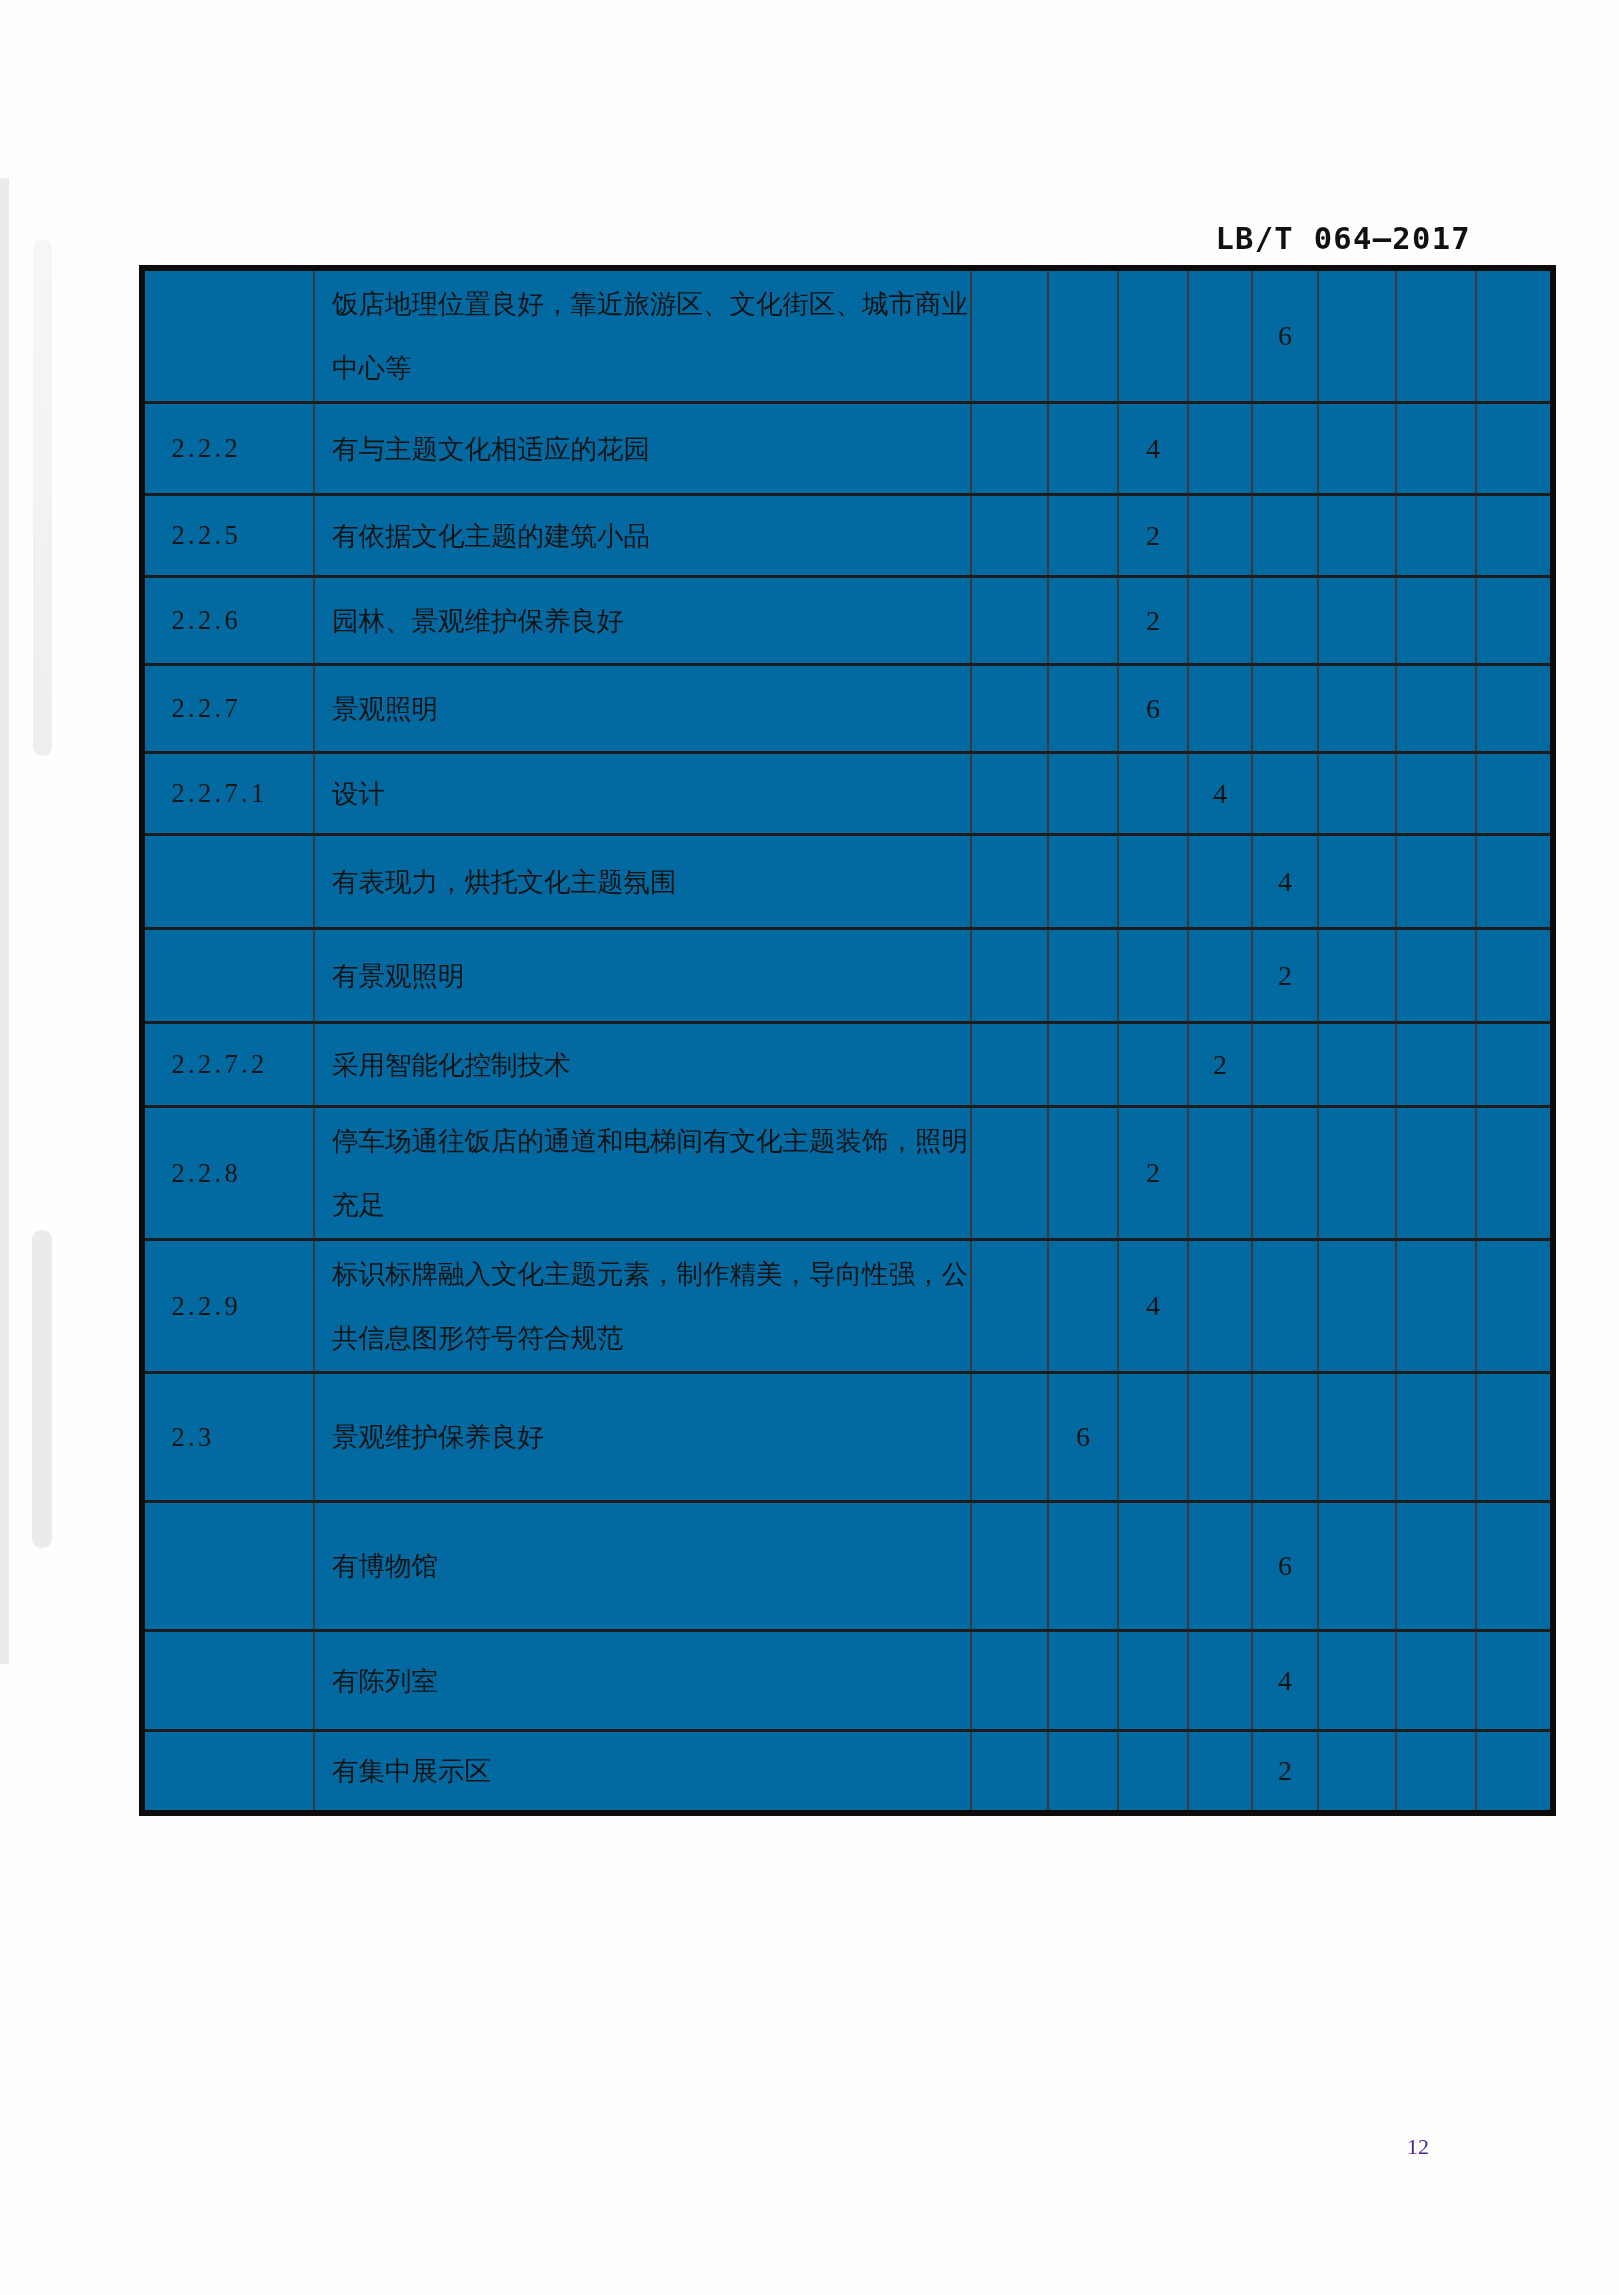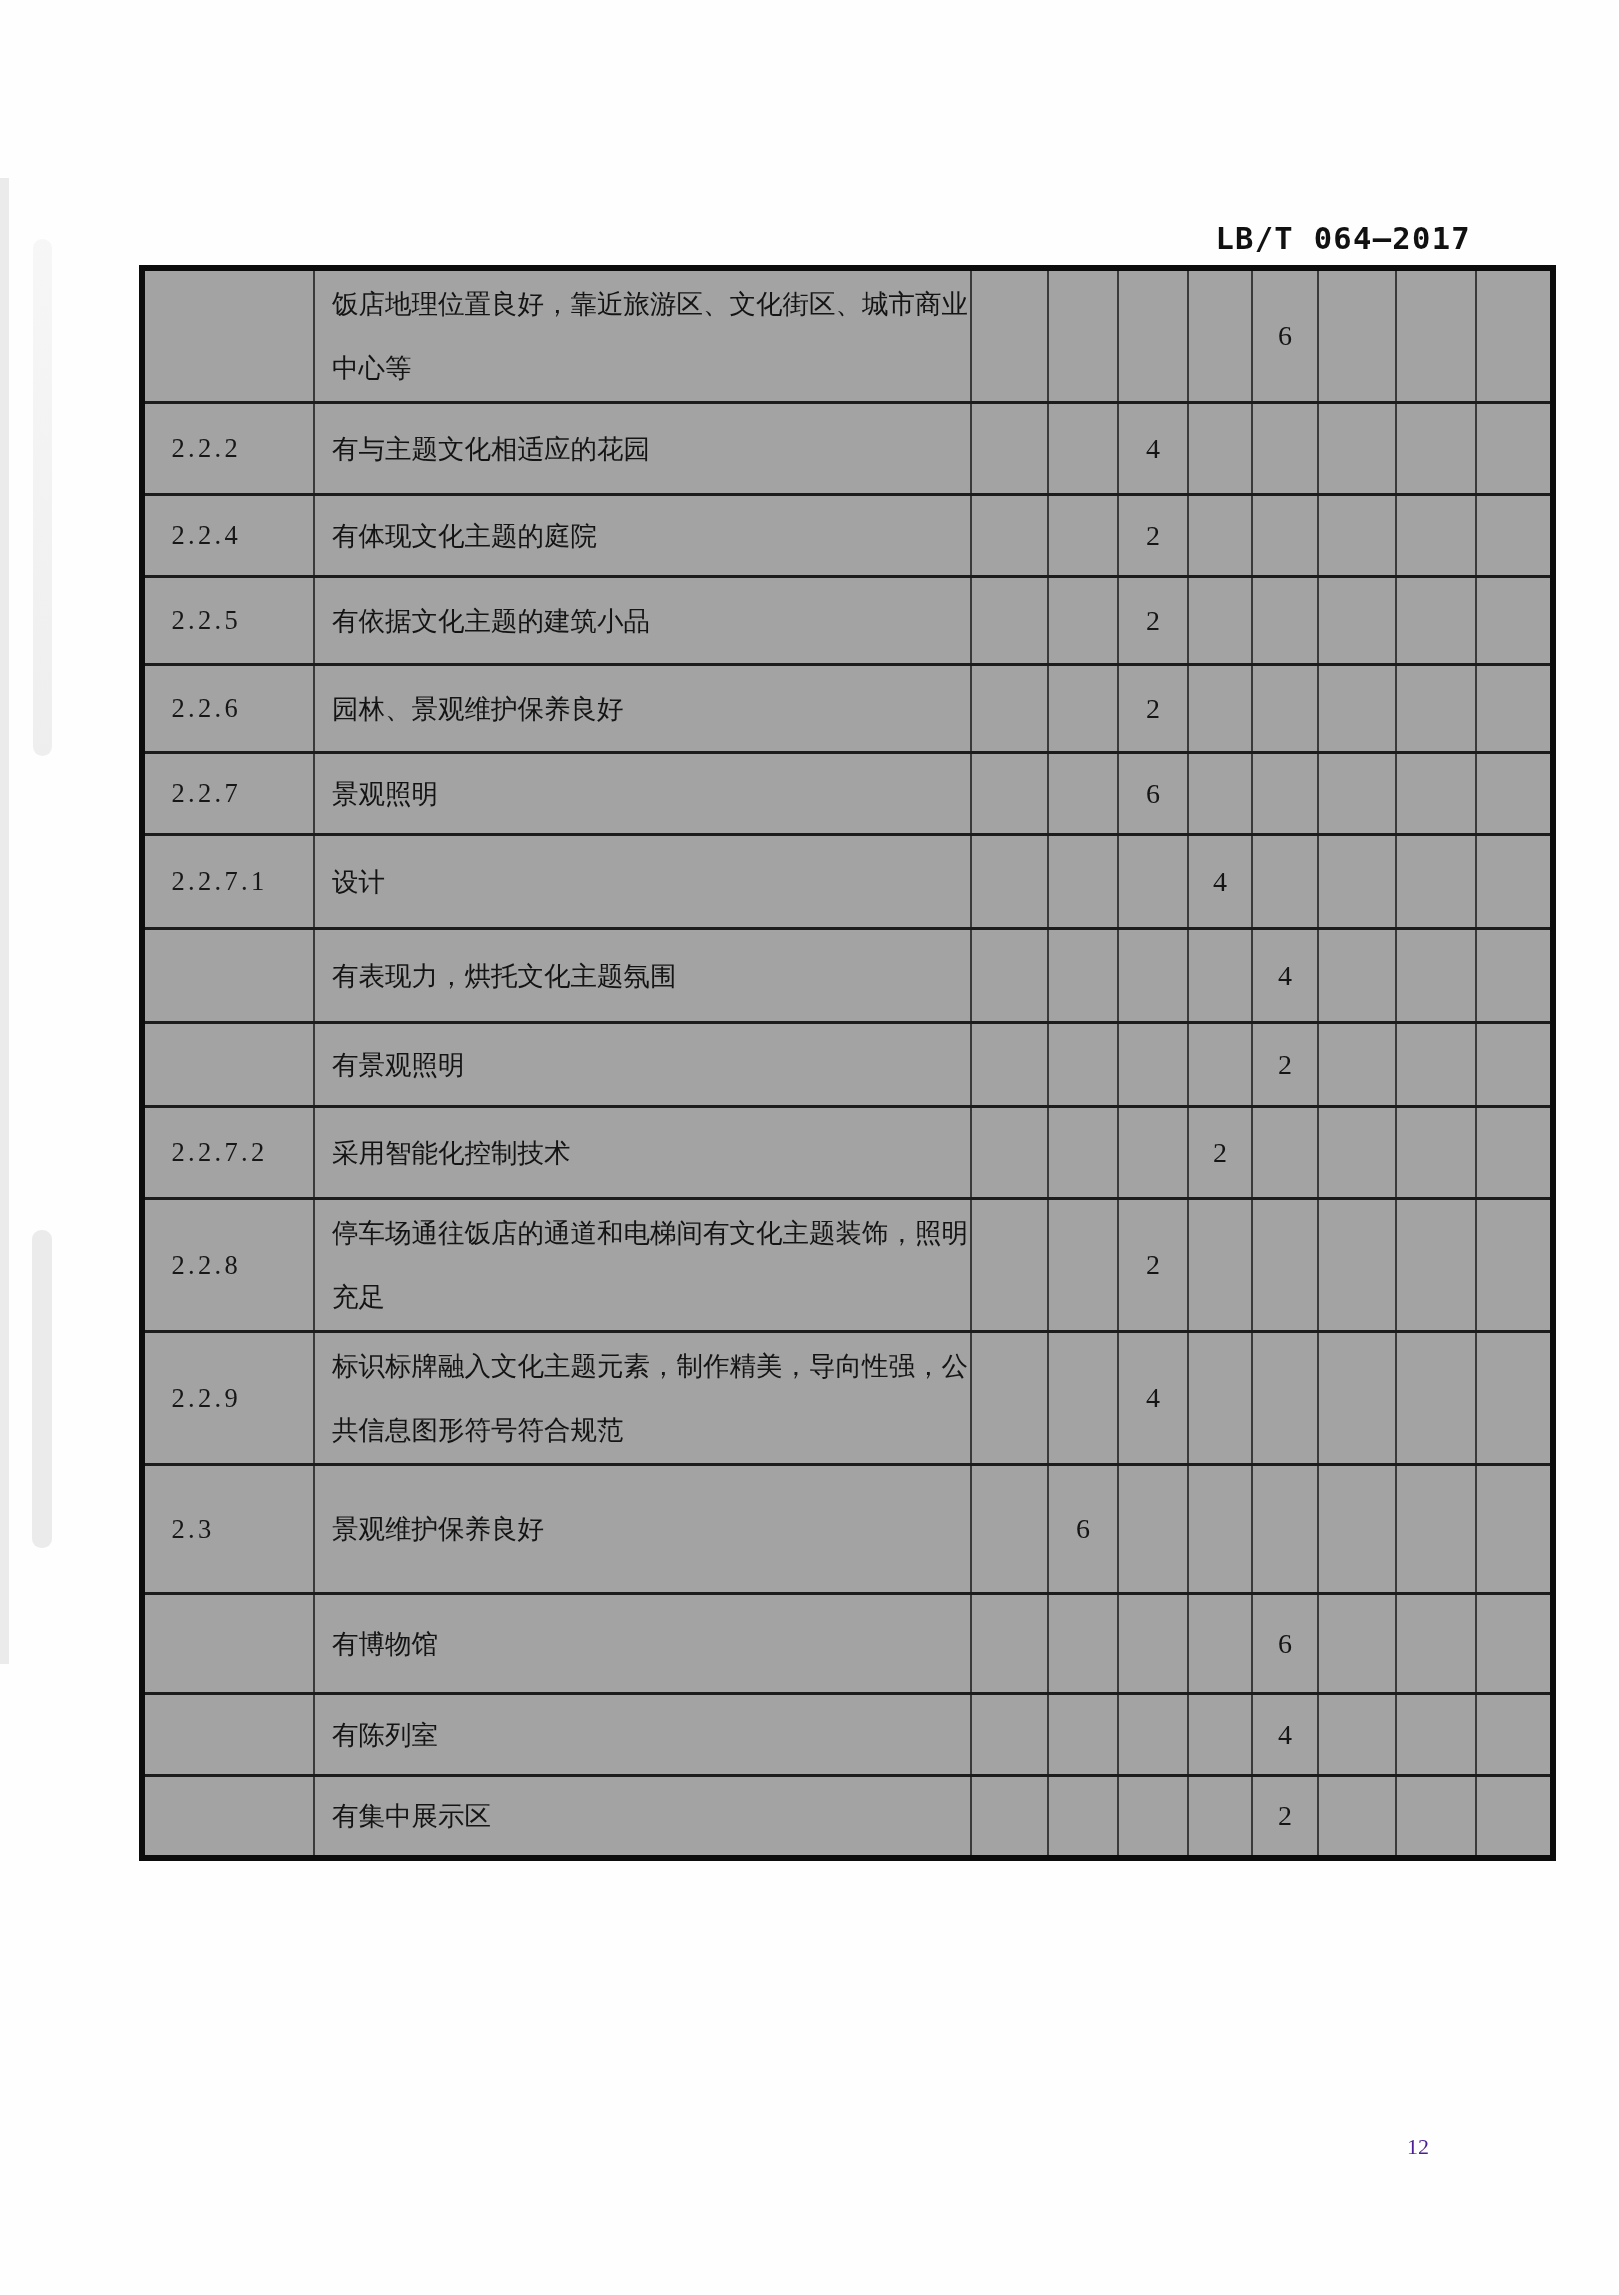--- a/index.html
+++ b/index.html
@@ -21,21 +21,21 @@
     color:#111;
     margin-top:7px;
   }
   
   table.score{
     position:absolute;
     left:139px;top:265px;
     width:1411px;
     border-collapse:collapse;
     table-layout:fixed;
-    background:#a3a3a3;
+    background:#0369a1;
   }
   table.score{border:6px solid #0c0c0c;}
   table.score td{
     border:2px solid #3a3a3a;
     border-top:3.3px solid #1c1c1c;
     border-bottom:3.3px solid #1c1c1c;
     vertical-align:middle;
     overflow:hidden;
   }
   td.code{
@@ -148,32 +148,20 @@
           <td class="val"></td>
           <td class="val"></td>
           <td class="val">4</td>
           <td class="val"></td>
           <td class="val"></td>
           <td class="val"></td>
           <td class="val"></td>
           <td class="val"></td>
         </tr>
         <tr>
-          <td class="code">2.2.4</td>
-          <td class="desc">有体现文化主题的庭院</td>
-          <td class="val"></td>
-          <td class="val"></td>
-          <td class="val">2</td>
-          <td class="val"></td>
-          <td class="val"></td>
-          <td class="val"></td>
-          <td class="val"></td>
-          <td class="val"></td>
-        </tr>
-        <tr>
           <td class="code">2.2.5</td>
           <td class="desc">有依据文化主题的建筑小品</td>
           <td class="val"></td>
           <td class="val"></td>
           <td class="val">2</td>
           <td class="val"></td>
           <td class="val"></td>
           <td class="val"></td>
           <td class="val"></td>
           <td class="val"></td>

